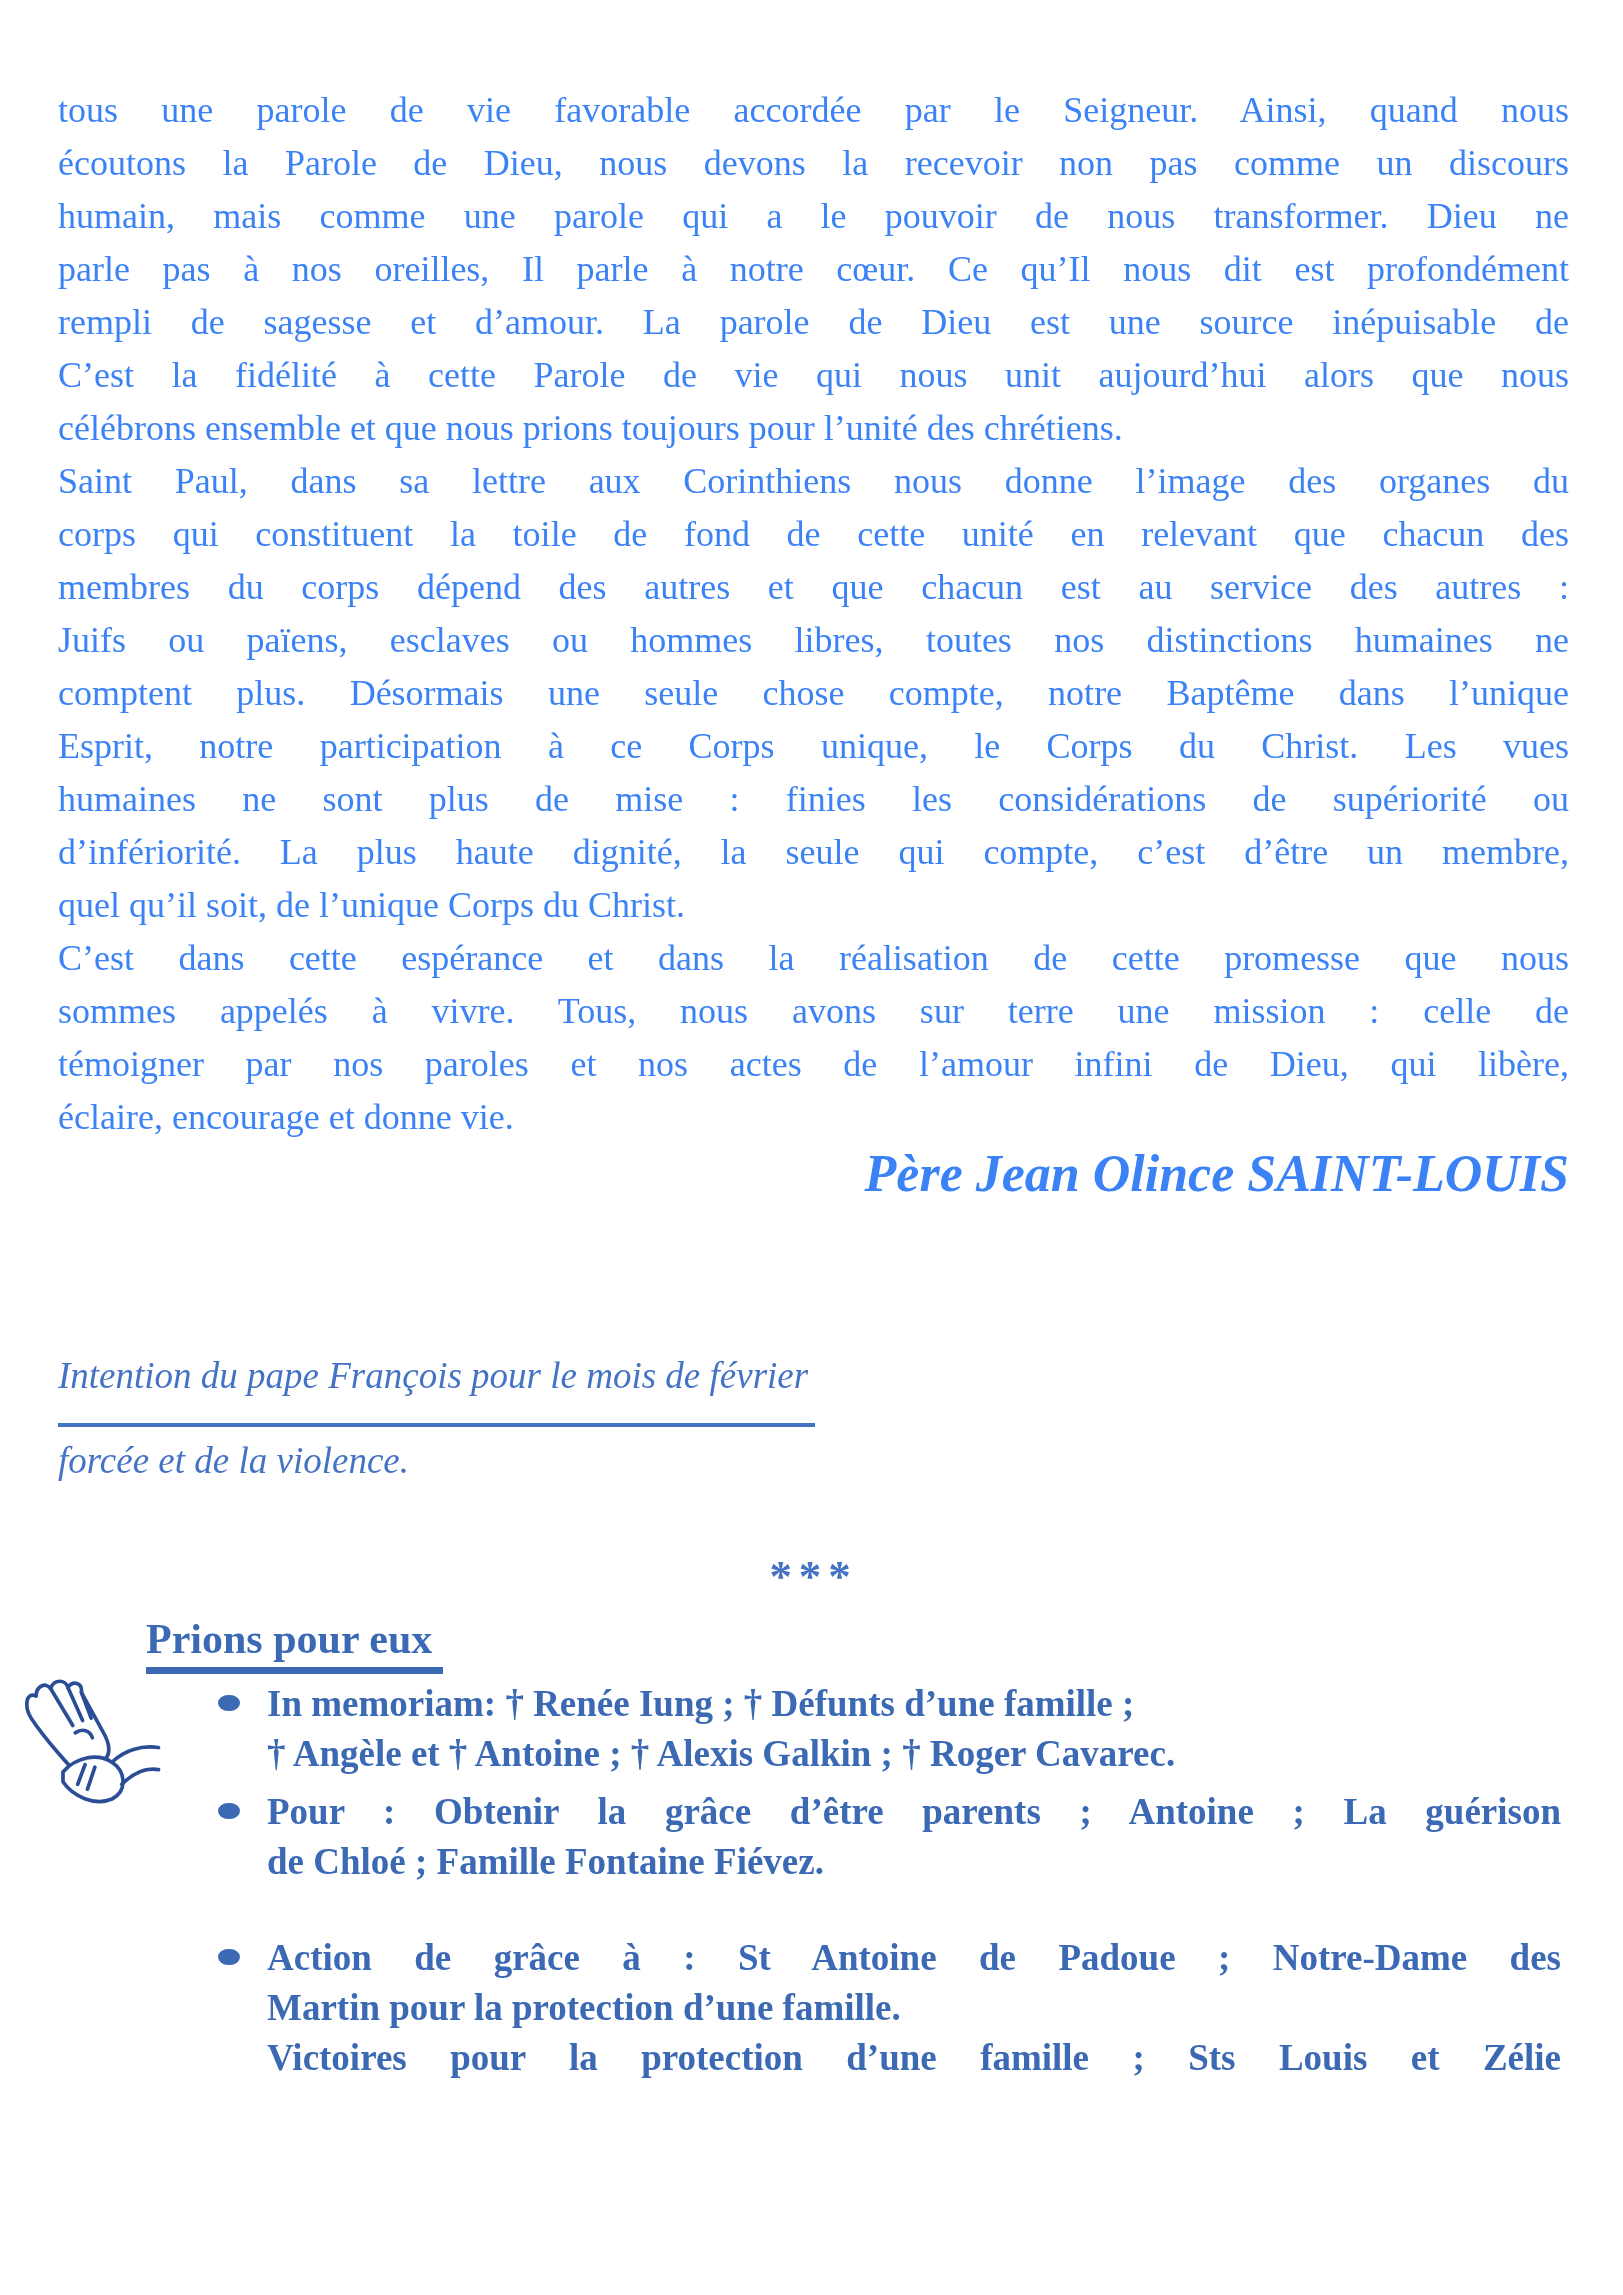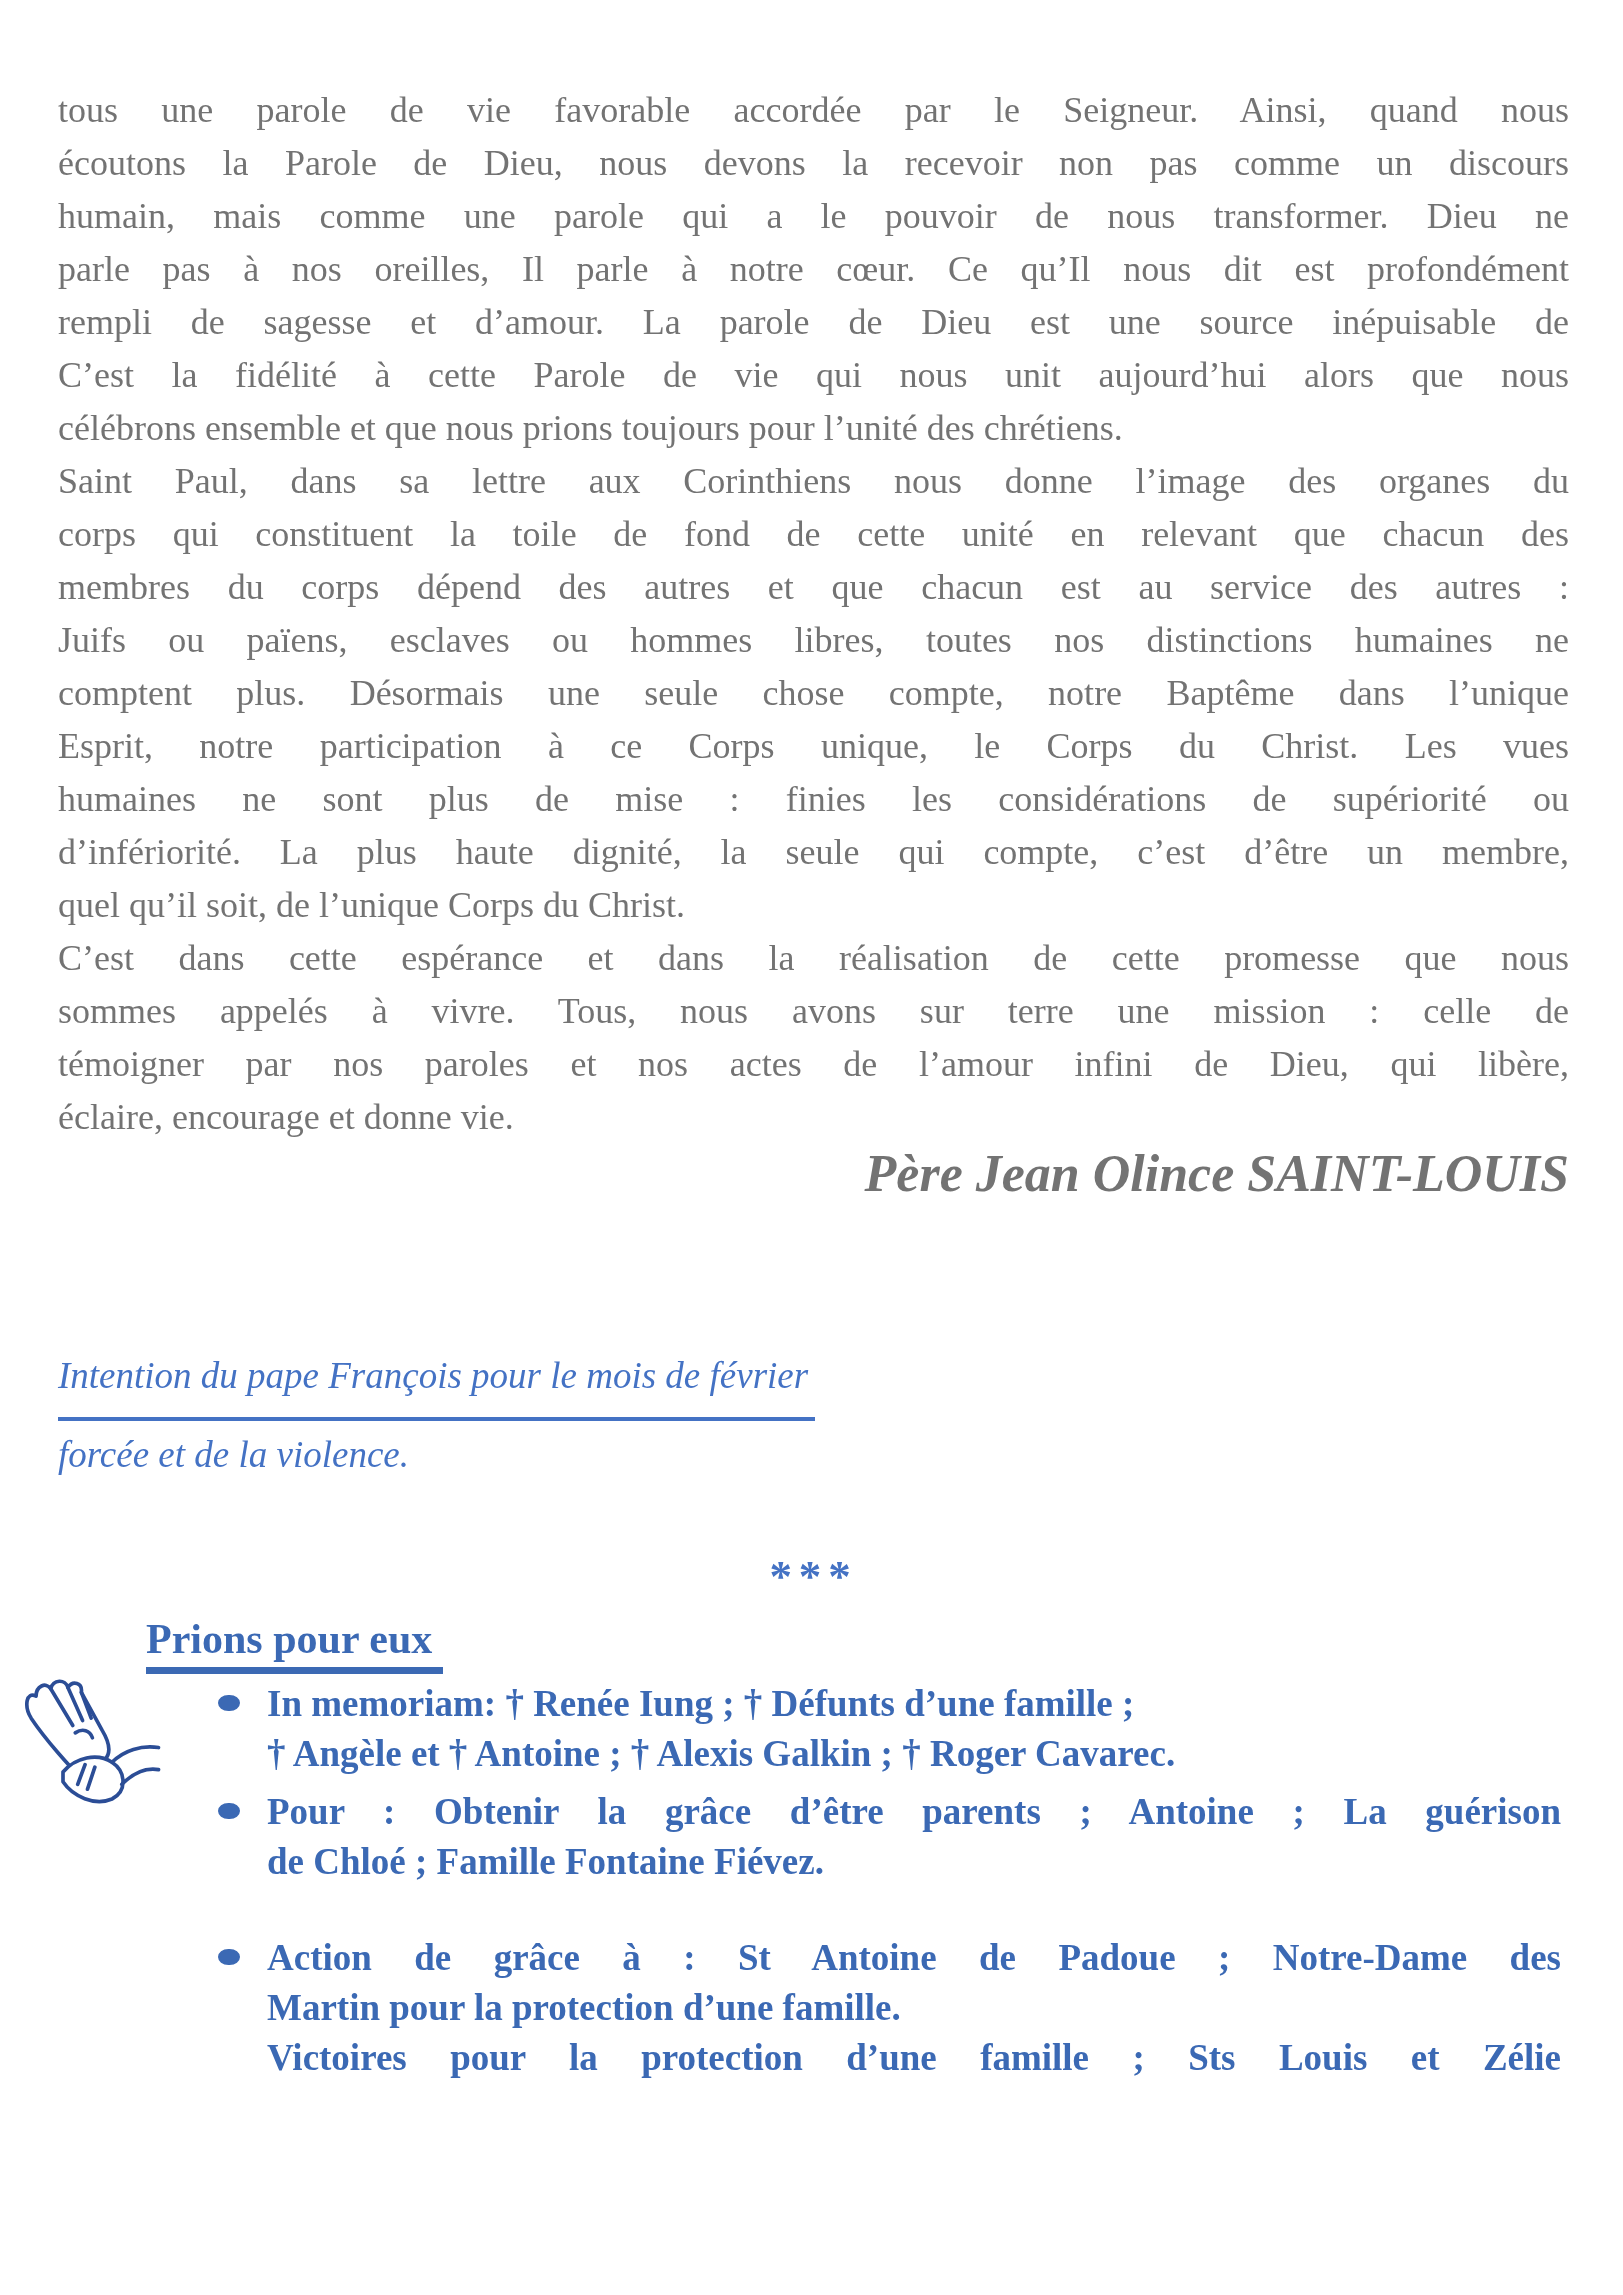--- a/index.html
+++ b/index.html
@@ -9,21 +9,21 @@
     height:2295px;
     background:#ffffff;
     font-family:"Liberation Serif","DejaVu Serif",serif;
     overflow:hidden;
   }
   
   .article{
     position:absolute;
     left:58px; top:84px;
     width:1511px;
-    color:#737373;
+    color:#3b82f6;
     font-size:36px;
     line-height:53px;
   }
   .ln{display:block;}
   .just{text-align:justify; text-align-last:justify;}
   .signature{
     margin-top:3px;
     text-align:right;
     font-weight:bold;
     font-style:italic;
@@ -35,21 +35,21 @@
     left:58px; top:1351px;
     width:1511px;
     color:#4472C4;
     font-style:italic;
     font-size:37px;
     line-height:49px;
   }
   .intention-heading{
     display:inline-block;
     border-bottom:4.4px solid #4472C4;
-    padding-bottom:17px;
+    padding-bottom:23px;
     padding-right:6.9px;
     margin-bottom:8.8px;
     font-size:37px;
   }
   
   .separator{
     position:absolute;
     left:58px; top:1550px;
     width:1511px;
     text-align:center;

